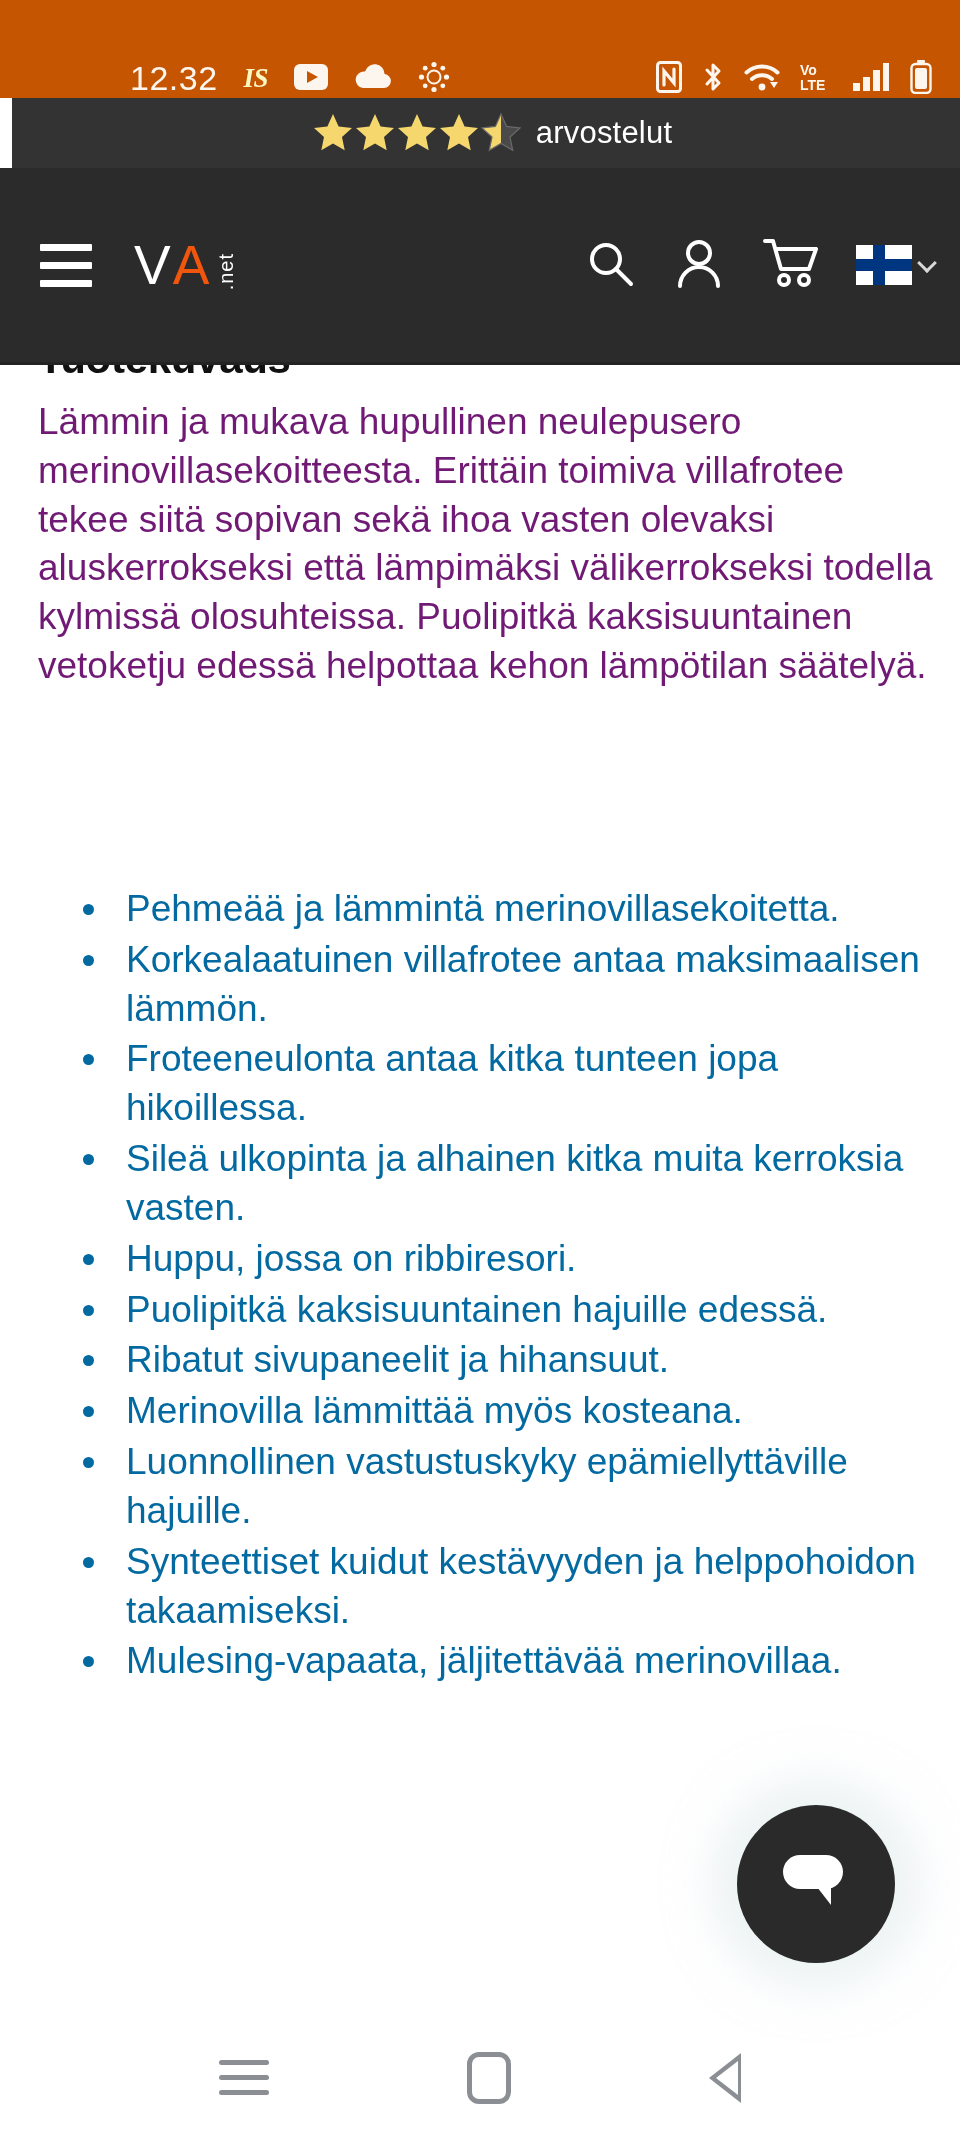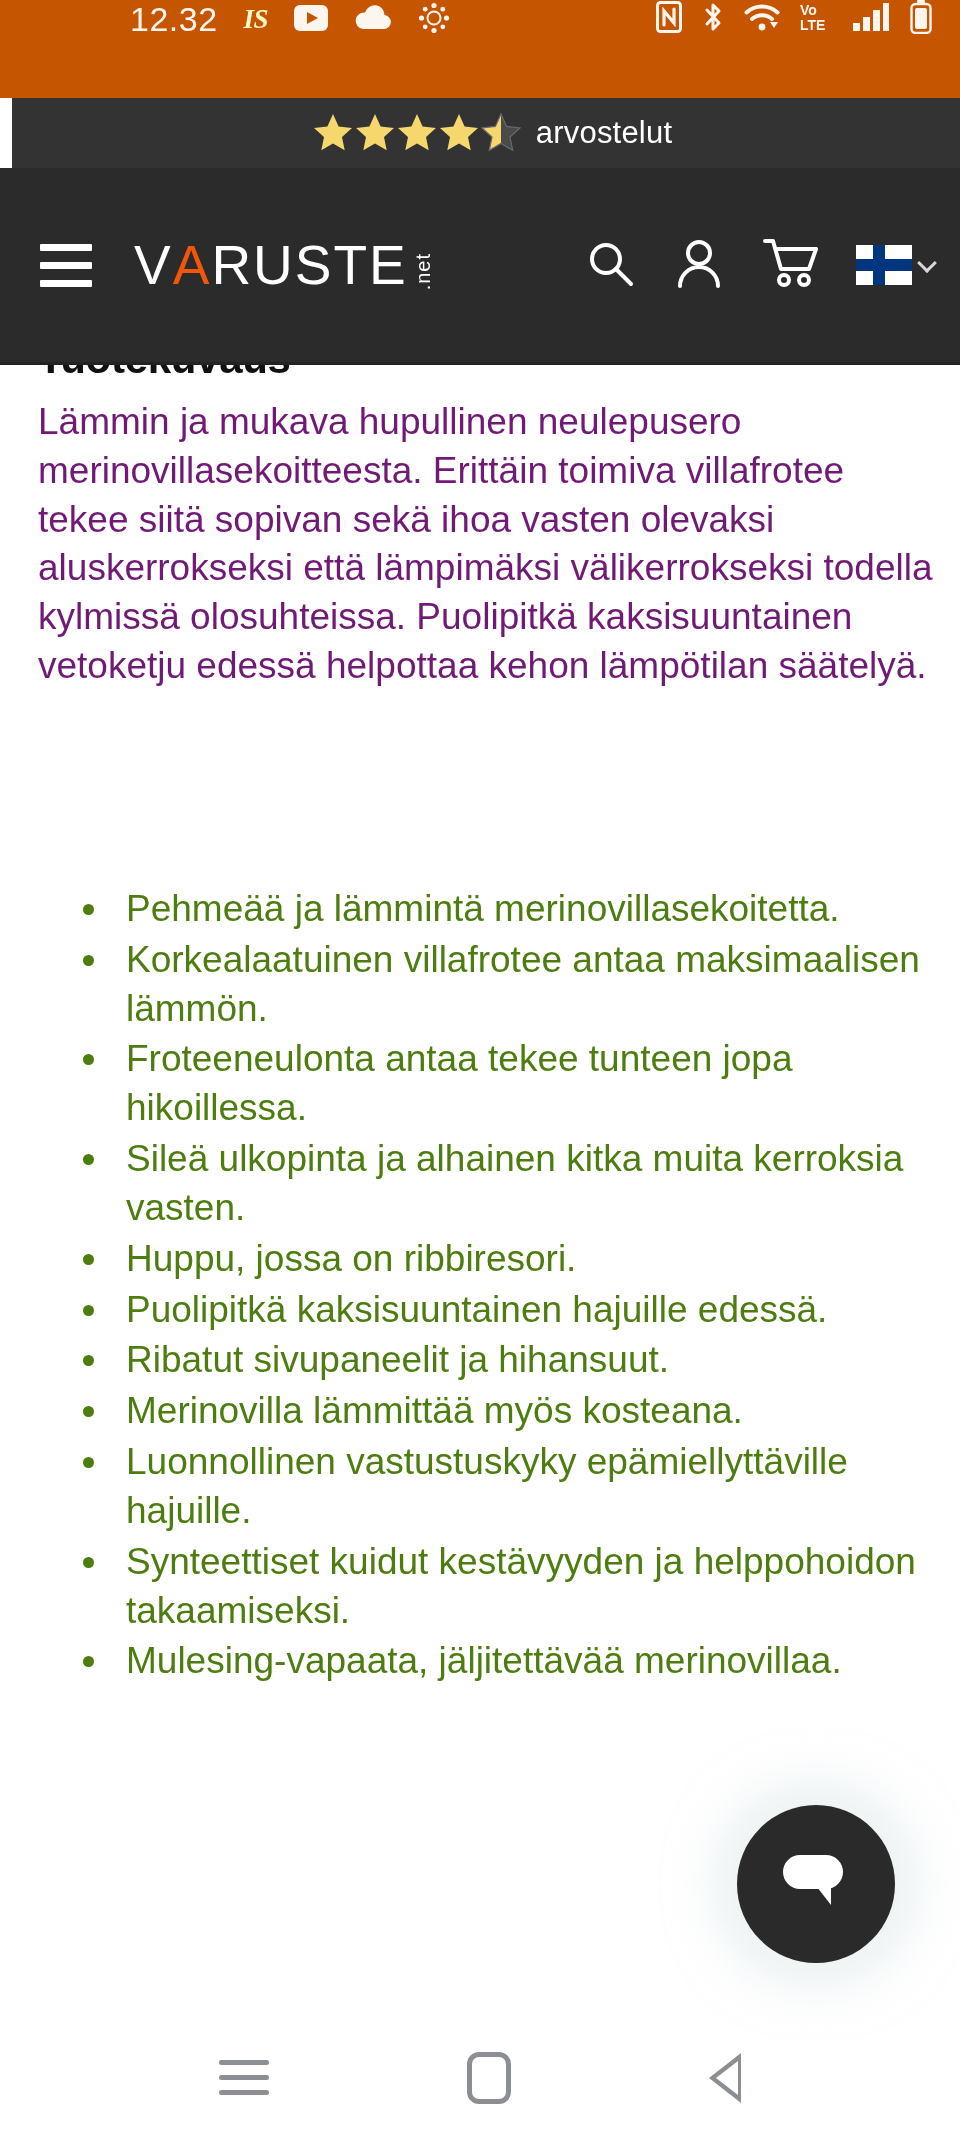--- a/index.html
+++ b/index.html
@@ -8,22 +8,22 @@
     font-family:"Liberation Sans", sans-serif;
     background:#ffffff;
     position:relative;
     overflow:hidden;
   }
 
   
   .statusbar{
     position:absolute; top:0; left:0; width:960px; height:98px;
     background:#c65502;
-    display:flex; align-items:flex-start; justify-content:space-between;
-    padding:0 28px 0 130px;
+    display:flex; align-items:flex-end; justify-content:space-between;
+    padding:16px 28px 0 130px;
   }
   .sb-left{ display:flex; align-items:center; gap:26px; }
   .sb-right{ display:flex; align-items:center; gap:20px; }
   .sb-clock{
     color:#fdf6ef; font-size:34px; font-weight:400; letter-spacing:0.5px;
     font-family:"Liberation Sans", sans-serif;
   }
   .sb-is{
     color:#fef9c3; font-size:27px; font-style:italic; font-weight:700;
     font-family:"Liberation Serif", serif; letter-spacing:-0.5px;
@@ -85,21 +85,21 @@
     position:absolute; top:335px; left:38px;
     font-size:42px; font-weight:700; color:#111111; letter-spacing:-0.3px;
     z-index:1;
   }
   .desc{
     position:absolute; top:398px; left:38px; width:900px;
     font-size:37px; line-height:1.32; color:#701a75; font-weight:400;
   }
   .features{
     position:absolute; top:885px; left:112px; width:830px;
-    font-size:37px; line-height:1.32; color:#4d7c0f;
+    font-size:37px; line-height:1.32; color:#0369a1;
   }
   .features li{ margin:0 0 2px 0; padding-left:14px; }
   .features{ list-style:disc; }
 
   
   .chat-fab{
     position:absolute; left:737px; top:1805px;
     width:158px; height:158px; border-radius:50%;
     background:#2a2a2a; cursor:pointer;
     display:flex; align-items:center; justify-content:center;
@@ -241,21 +241,20 @@
   <div class="hamburger">
     <span></span>
       <span></span>
       <span></span>
   </div>
 
   <div class="logo">
     <span class="logo-word">
       <span>V</span>
         <span class="logo-a">A</span>
-        <span>RUSTE</span>
     </span>
     <span class="logo-net">.net</span>
   </div>
 
   <div class="nav-actions">
     <span class="navicon">
       <svg width="52" height="52" viewBox="0 0 52 52">
         <circle cx="22" cy="22" r="14" fill="none" stroke="#ffffff" stroke-width="4"></circle>
         <line x1="32" y1="32" x2="47" y2="47" stroke="#ffffff" stroke-width="4" stroke-linecap="round"></line>
       </svg>
@@ -286,21 +285,21 @@
   </div>
 </div>
 
 <h2 class="section-title">Tuotekuvaus</h2>
 
 <p class="desc">Lämmin ja mukava hupullinen neulepusero merinovillasekoitteesta. Erittäin toimiva villafrotee tekee siitä sopivan sekä ihoa vasten olevaksi aluskerrokseksi että lämpimäksi välikerrokseksi todella kylmissä olosuhteissa. Puolipitkä kaksisuuntainen vetoketju edessä helpottaa kehon lämpötilan säätelyä.</p>
 
 <ul class="features">
   <li>Pehmeää ja lämmintä merinovillasekoitetta.</li>
   <li>Korkealaatuinen villafrotee antaa maksimaalisen lämmön.</li>
-  <li>Froteeneulonta antaa tekee tunteen jopa hikoillessa.</li>
+  <li>Froteeneulonta antaa kitka tunteen jopa hikoillessa.</li>
   <li>Sileä ulkopinta ja alhainen kitka muita kerroksia vasten.</li>
   <li>Huppu, jossa on ribbiresori.</li>
   <li>Puolipitkä kaksisuuntainen hajuille edessä.</li>
   <li>Ribatut sivupaneelit ja hihansuut.</li>
   <li>Merinovilla lämmittää myös kosteana.</li>
   <li>Luonnollinen vastustuskyky epämiellyttäville hajuille.</li>
   <li>Synteettiset kuidut kestävyyden ja helppohoidon takaamiseksi.</li>
   <li>Mulesing-vapaata, jäljitettävää merinovillaa.</li>
 </ul>
 

